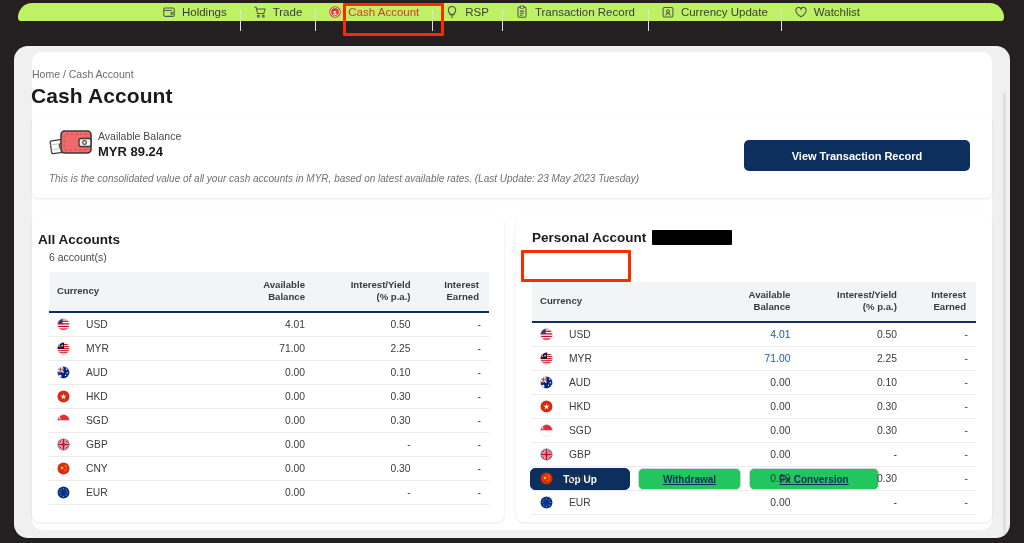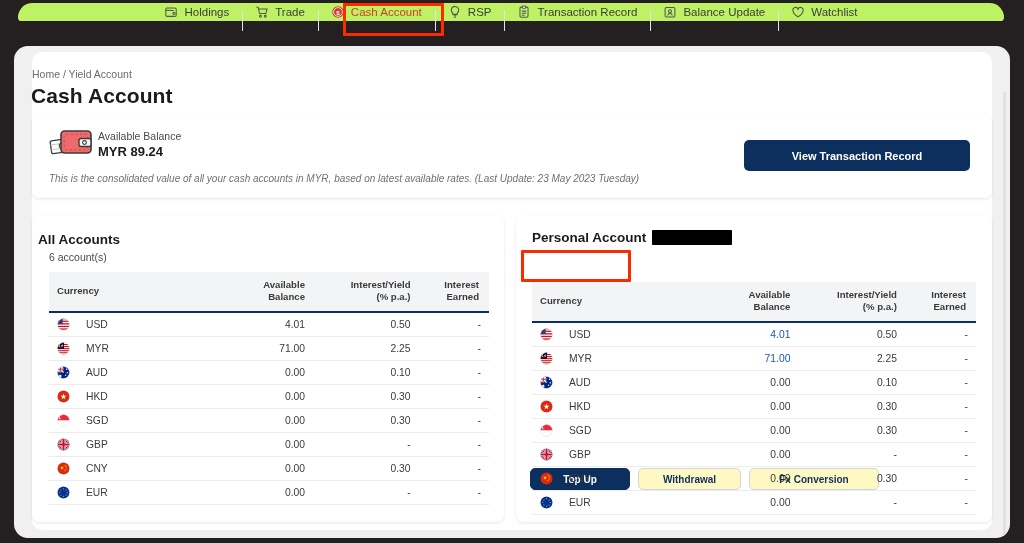--- a/index.html
+++ b/index.html
@@ -122,21 +122,21 @@
 
   .btn-row { position: absolute; left: 14px; top: 252px; display: flex; gap: 8px; }
   .pill {
     height: 22px; border-radius: 5px;
     font-family: "Liberation Sans", sans-serif;
     font-size: 10px; font-weight: bold;
     display: flex; align-items: center; justify-content: center;
     cursor: pointer;
   }
   .pill.primary { width: 100px; background: #0d2f5e; color: #ffffff; border: 1px solid #0d2f5e; }
-  .pill.ghost   { width: 103px; background: #fef9c3; color: #0d2f5e; border: 1px solid #cfd6de; }
+  .pill.ghost   { width: 103px; background: #22c55e; color: #0d2f5e; border: 1px solid #cfd6de; text-decoration: underline; }
   .pill.ghost.wide { width: 130px; }
 
   
   table.acct {
     position: absolute;
     border-collapse: collapse;
     table-layout: fixed;
   }
   #tbl-left  { left: 17px; top: 56px;  width: 440px; }
   #tbl-right { left: 16px; top: 66px;  width: 444px; }
@@ -235,41 +235,41 @@
           <span>Transaction Record</span>
         </div>
         <div class="navitem">
           <span class="ico">
             <svg viewBox="0 0 16 16" fill="none" stroke="#555" stroke-width="1.2">
               <rect x="2.4" y="2.8" width="11.2" height="10.8" rx="1.4"></rect>
               <circle cx="8" cy="7.2" r="1.7"></circle>
               <path d="M5.2 11.8c.6-1.5 1.6-2.2 2.8-2.2s2.2.7 2.8 2.2"></path>
             </svg>
           </span>
-          <span>Balance Update</span>
+          <span>Currency Update</span>
         </div>
         <div class="navitem">
           <span class="ico">
             <svg viewBox="0 0 16 16" fill="none" stroke="#555" stroke-width="1.25">
               <path d="M8 13.4S2.2 9.9 2.2 6.2A3 3 0 0 1 8 4.8a3 3 0 0 1 5.8 1.4C13.8 9.9 8 13.4 8 13.4z"></path>
             </svg>
           </span>
           <span>Watchlist</span>
         </div>
       </div>
   </div>
 
   <div class="redbox" id="redbox-tab"></div>
 
   <div class="page">
     <div class="pagecard"></div>
     <div class="scroll-hint"></div>
   </div>
 
-  <div class="breadcrumb">Home / Yield Account</div>
+  <div class="breadcrumb">Home / Cash Account</div>
   <div class="page-title">Cash Account</div>
 
   <div class="balance-panel">
     <span class="wallet-icon">
       <svg viewBox="0 0 50 40" width="50" height="40">
         <g transform="translate(2,14) rotate(-8)">
           <rect x="0" y="0" width="22" height="13" rx="1.5" fill="#fdfdfd" stroke="#3c3c3c" stroke-width="1.3"></rect>
           <rect x="0" y="3.5" width="22" height="1" fill="#c9c9c9"></rect>
           <rect x="0" y="8.5" width="22" height="1" fill="#c9c9c9"></rect>
           <circle cx="11" cy="6.5" r="2.6" fill="#ffffff" stroke="#3c3c3c" stroke-width="1"></circle>

